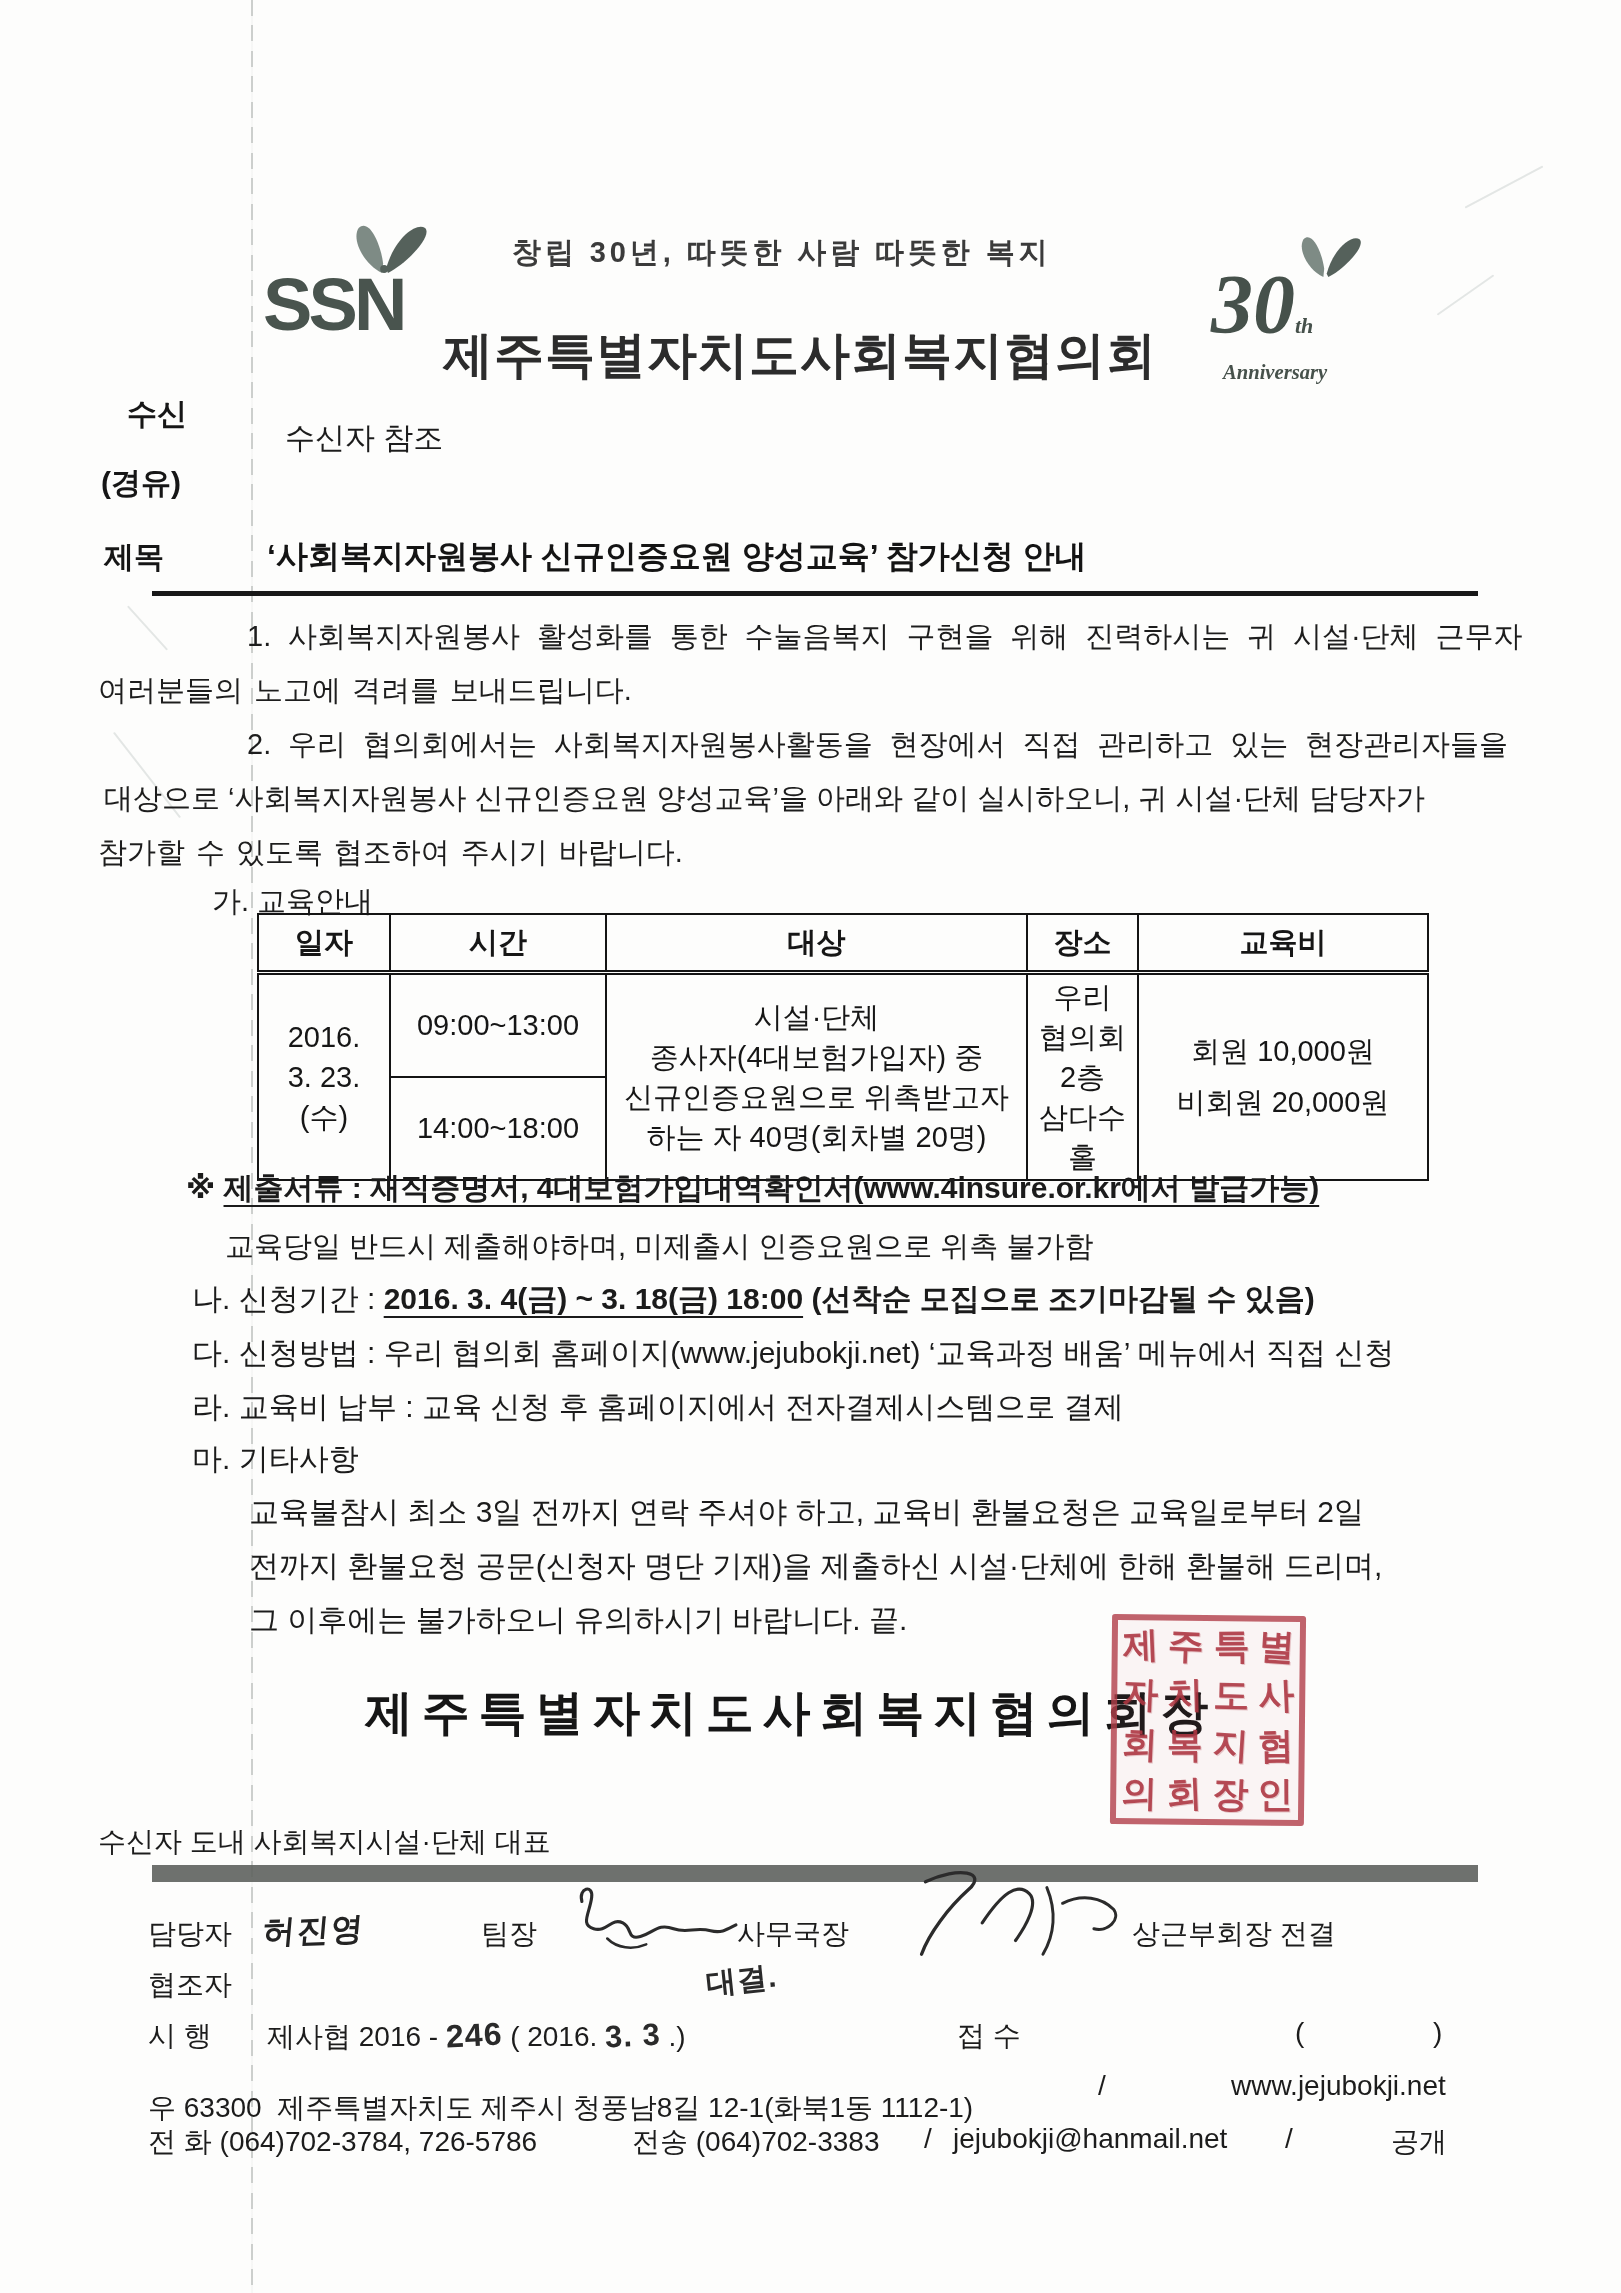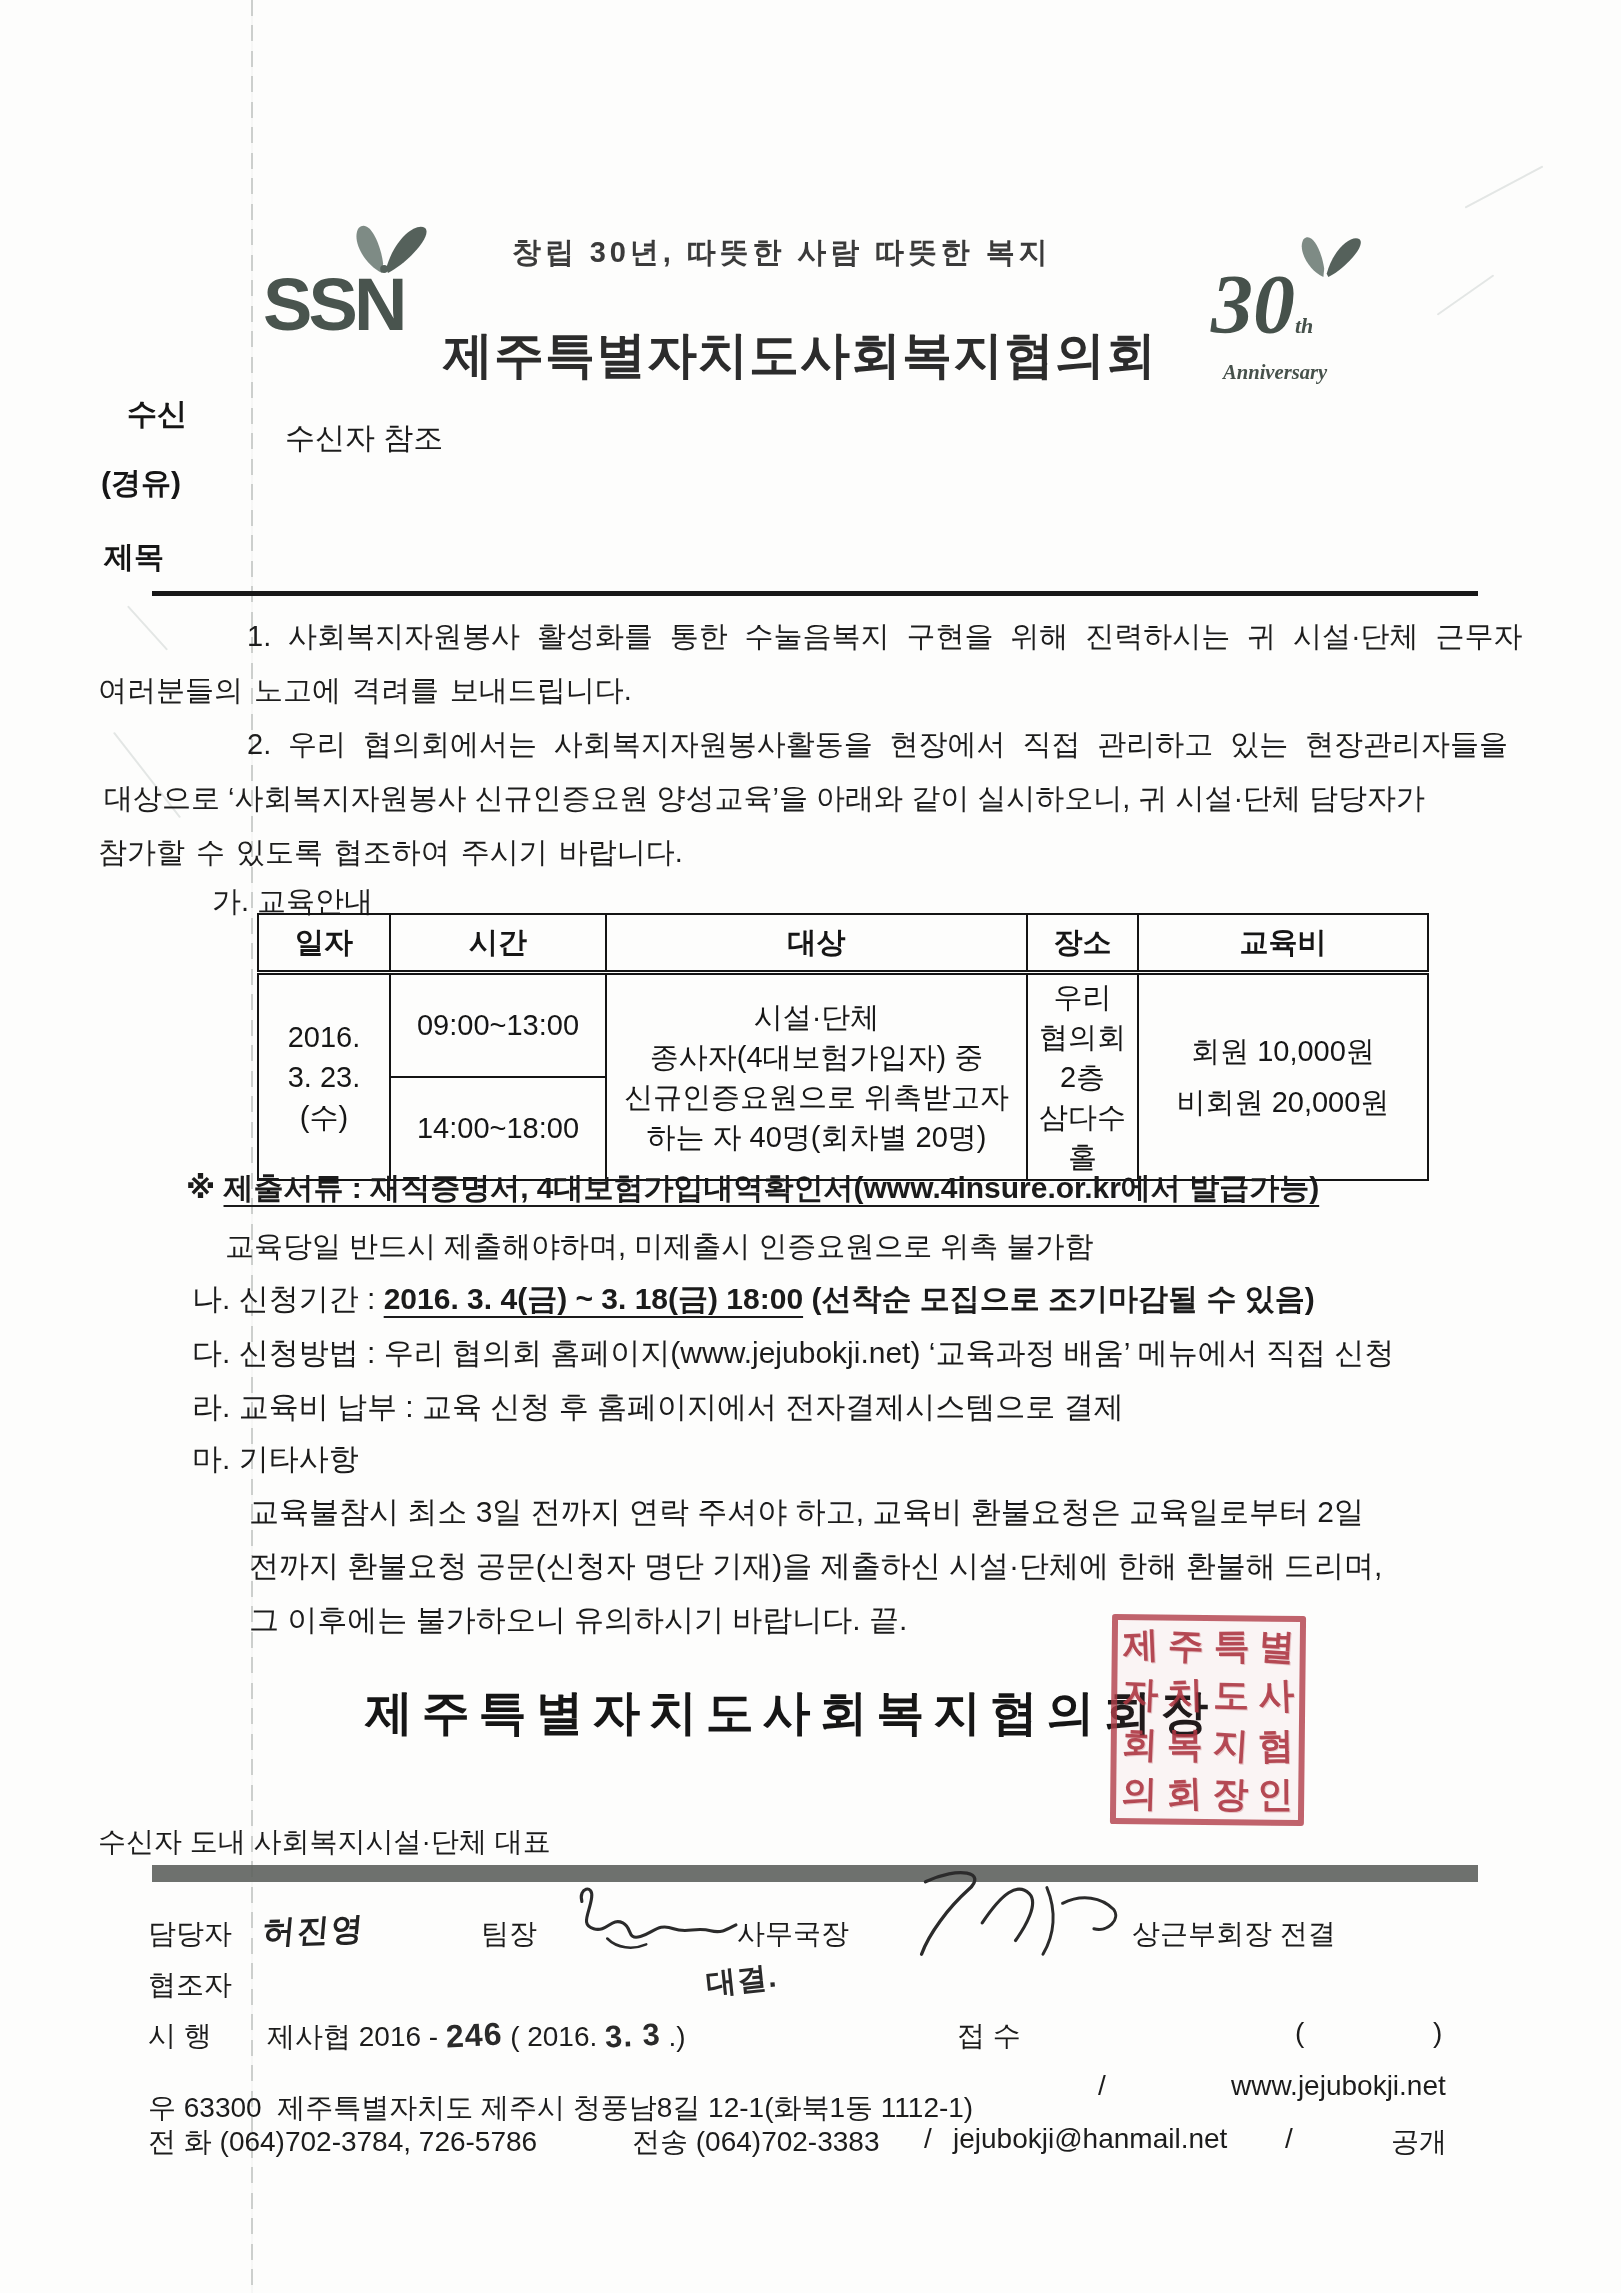--- a/index.html
+++ b/index.html
@@ -122,20 +122,21 @@
     <span class="anni30"><span>30</span><span class="th">th</span></span>
   </div>
   <div class="abs" style="left:1223px;top:361px;">
     <span class="anniword">Anniversary</span>
   </div>
 
   <div class="abs label-b" style="left:110px;top:394px;margin-left:17px;">수신</div>
   <div class="abs val" style="left:269px;top:418px;margin-left:16px;">수신자 참조</div>
   <div class="abs label-b" style="left:101px;top:463px;">(경유)</div>
   <div class="abs label-b" style="left:104px;top:537px;">제목</div>
+  <div class="abs subject-val" style="left:267px;top:535px;">‘사회복지자원봉사 신규인증요원 양성교육’ 참가신청 안내</div>
   <div class="rule-thick"></div>
 
   <div class="abs body-line ws-wide" style="left:247px;top:617px;">1. 사회복지자원봉사 활성화를 통한 수눌음복지 구현을 위해 진력하시는 귀 시설·단체 근무자</div>
   <div class="abs body-line ws-mid" style="left:98px;top:671px;">여러분들의 노고에 격려를 보내드립니다.</div>
   <div class="abs body-line ws-wide" style="left:247px;top:725px;">2. 우리 협의회에서는 사회복지자원봉사활동을 현장에서 직접 관리하고 있는 현장관리자들을</div>
   <div class="abs body-line" style="left:104px;top:779px;">대상으로 ‘사회복지자원봉사 신규인증요원 양성교육’을 아래와 같이 실시하오니, 귀 시설·단체 담당자가</div>
   <div class="abs body-line ws-mid" style="left:98px;top:833px;">참가할 수 있도록 협조하여 주시기 바랍니다.</div>
   <div class="abs body-line" style="left:212px;top:882px;">가. 교육안내</div>
 
   <table class="edu">

